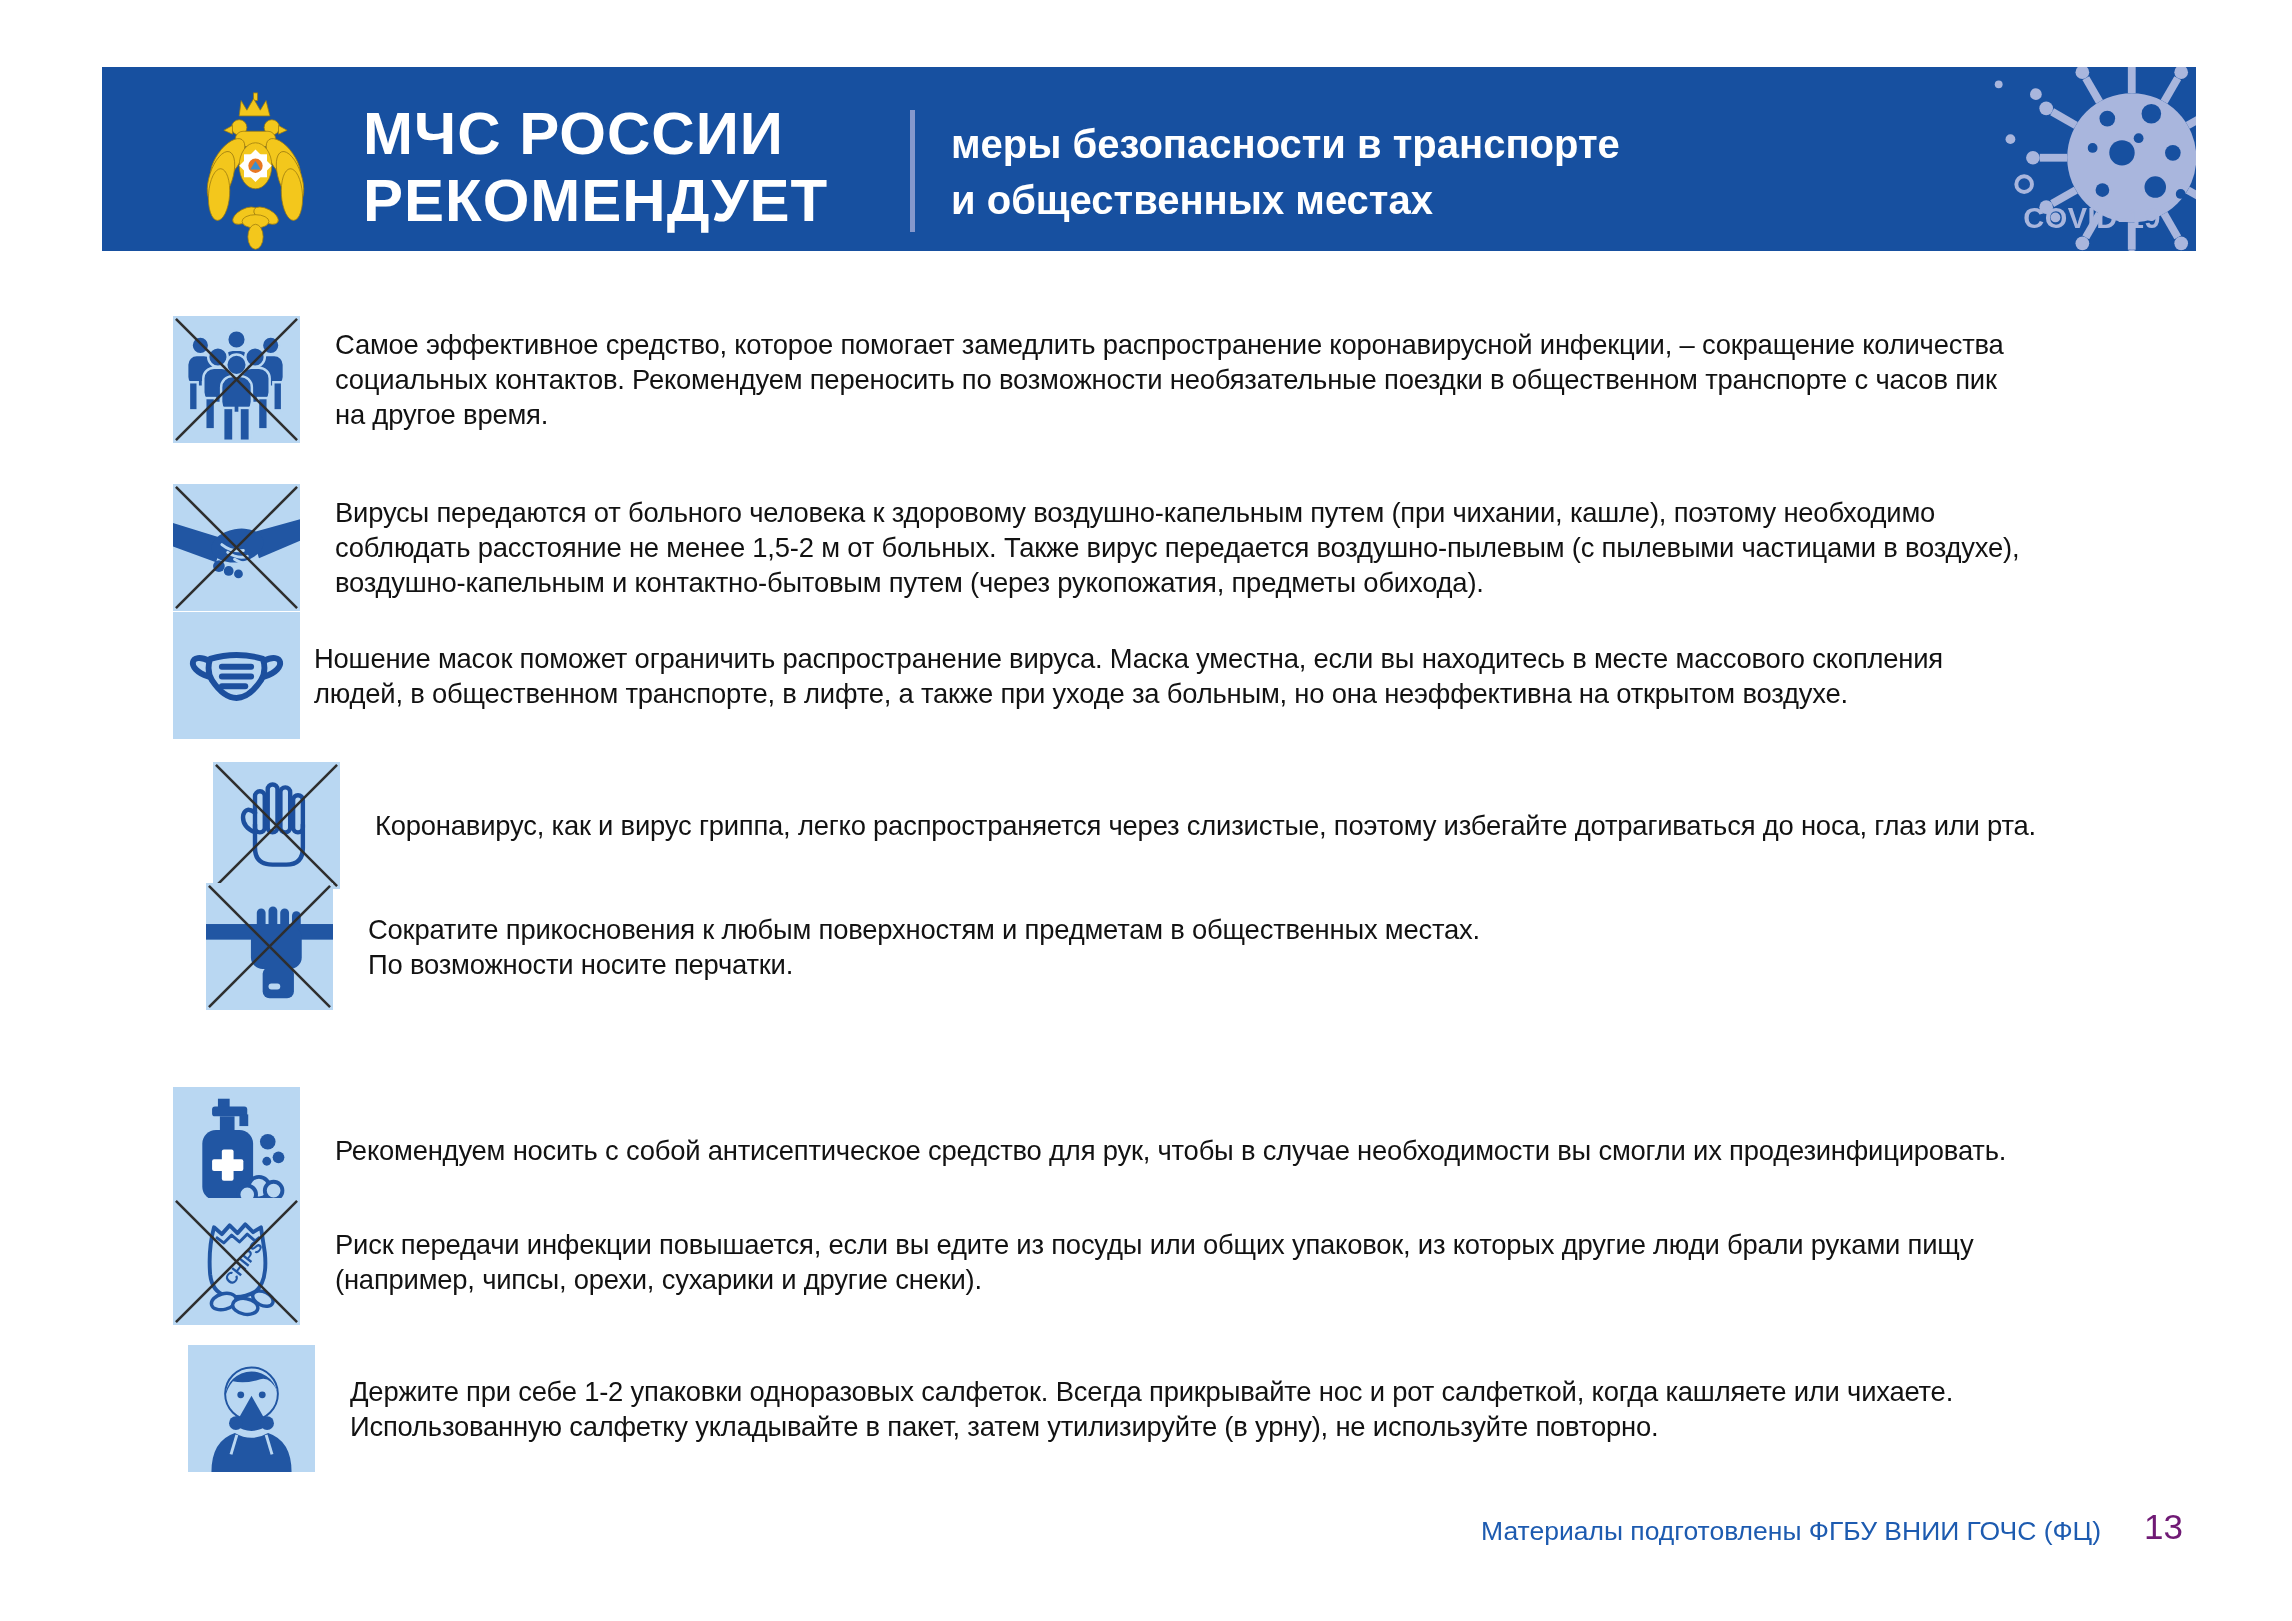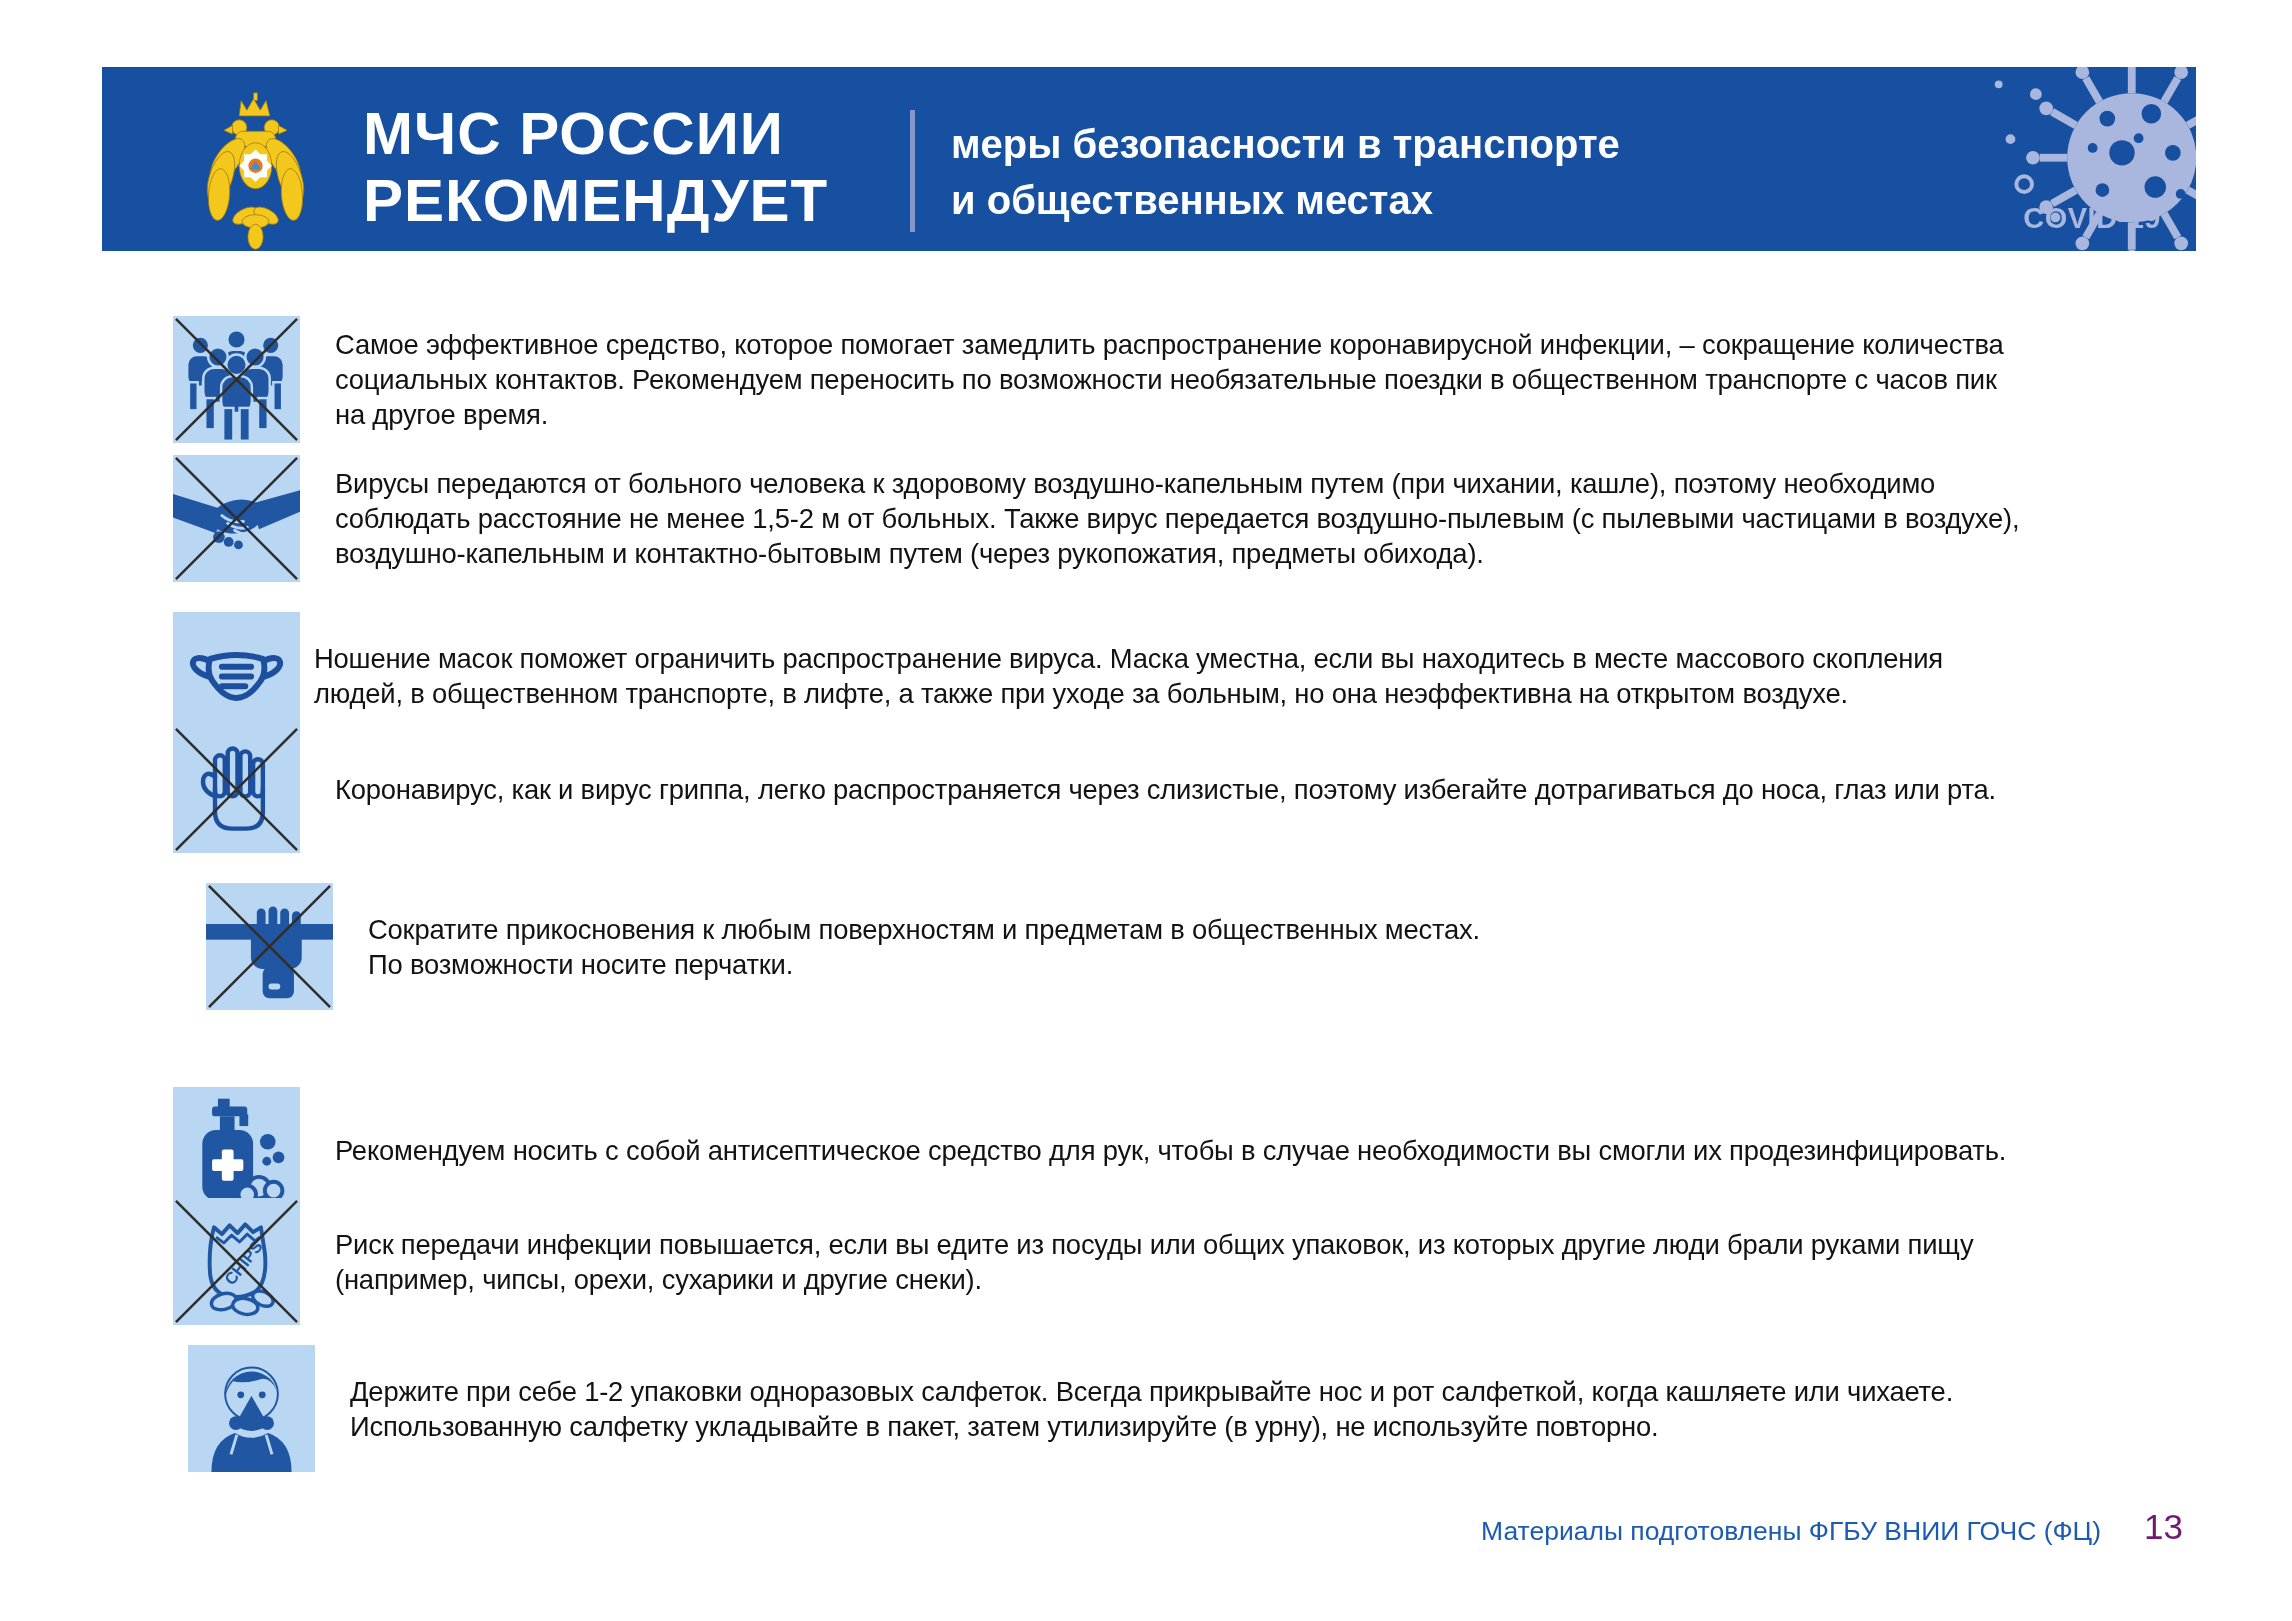--- a/index.html
+++ b/index.html
@@ -180,21 +180,21 @@
             <line x1="3" y1="3" x2="127" y2="127"></line>
             <line x1="127" y1="3" x2="3" y2="127"></line>
           </svg>
         </div>
         <div class="lines">
           <div>Самое эффективное средство, которое помогает замедлить распространение коронавирусной инфекции, – сокращение количества</div>
           <div>социальных контактов. Рекомендуем переносить по возможности необязательные поездки в общественном транспорте с часов пик</div>
           <div>на другое время.</div>
         </div>
       </div>
-      <div class="row" style="top: 455px;">
+      <div class="row" style="top: 484px;">
         <div class="tile">
           <svg class="art" viewBox="0 0 130 130">
             <g fill="#2156a3">
               <polygon points="0,40 52,56 44,80 0,64"></polygon>
               <polygon points="130,36 80,50 88,76 130,58"></polygon>
               <ellipse cx="66" cy="63" rx="27" ry="17" transform="rotate(-10 66 63)"></ellipse>
               <circle cx="47" cy="84" r="6"></circle>
               <circle cx="57" cy="89" r="5"></circle>
               <circle cx="67" cy="92" r="4.5"></circle>
             </g>
@@ -226,21 +226,21 @@
               <line x1="50" y1="66" x2="80" y2="66"></line>
               <line x1="50" y1="76" x2="74" y2="76"></line>
             </g>
           </svg>
         </div>
         <div class="lines">
           <div>Ношение масок поможет ограничить распространение вируса. Маска уместна, если вы находитесь в месте массового скопления</div>
           <div>людей, в общественном транспорте, в лифте, а также при уходе за больным, но она неэффективна на открытом воздухе.</div>
         </div>
       </div>
-      <div class="row" style="top: 726px;">
+      <div class="row" style="top: 762px; margin-left: 40px;">
         <div class="tile">
           <svg class="art" viewBox="0 0 130 130" fill="none" stroke="#1c4f9e" stroke-width="4.5" stroke-linejoin="round" stroke-linecap="round">
             <rect x="43" y="30" width="10" height="42" rx="5"></rect>
             <rect x="56" y="23" width="10" height="49" rx="5"></rect>
             <rect x="69" y="26" width="10" height="46" rx="5"></rect>
             <rect x="82" y="34" width="10" height="38" rx="5"></rect>
             <path d="M43,72 Q29,66 31,54 Q34,45 43,52"></path>
             <path d="M43,64 L43,88 Q43,105 61,105 L75,105 Q92,105 92,88 L92,64"></path>
           </svg>
           <svg class="cross" viewBox="0 0 130 130">

